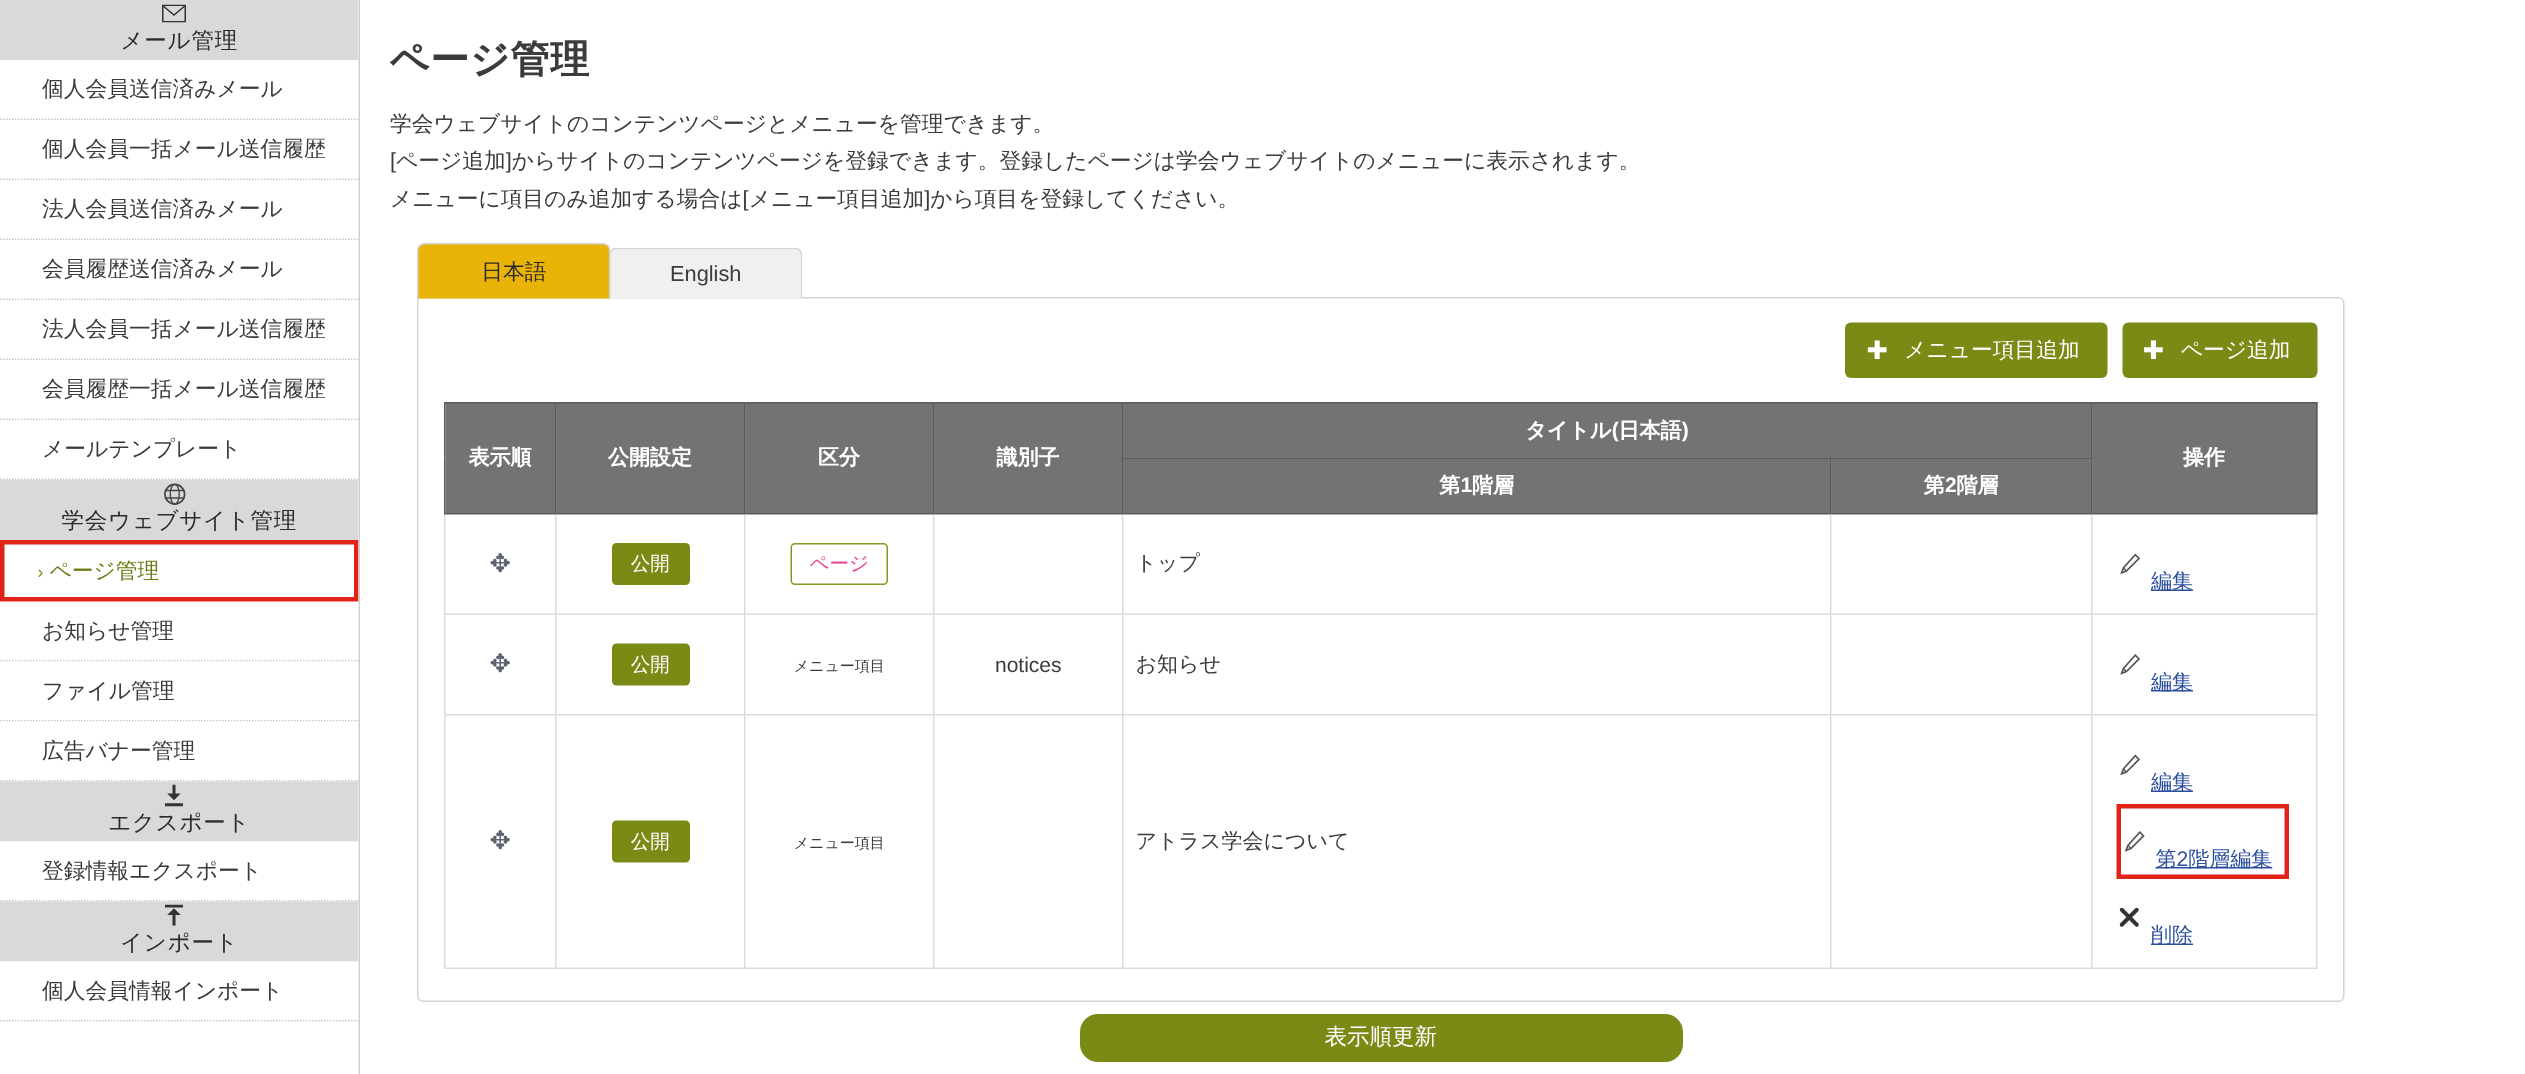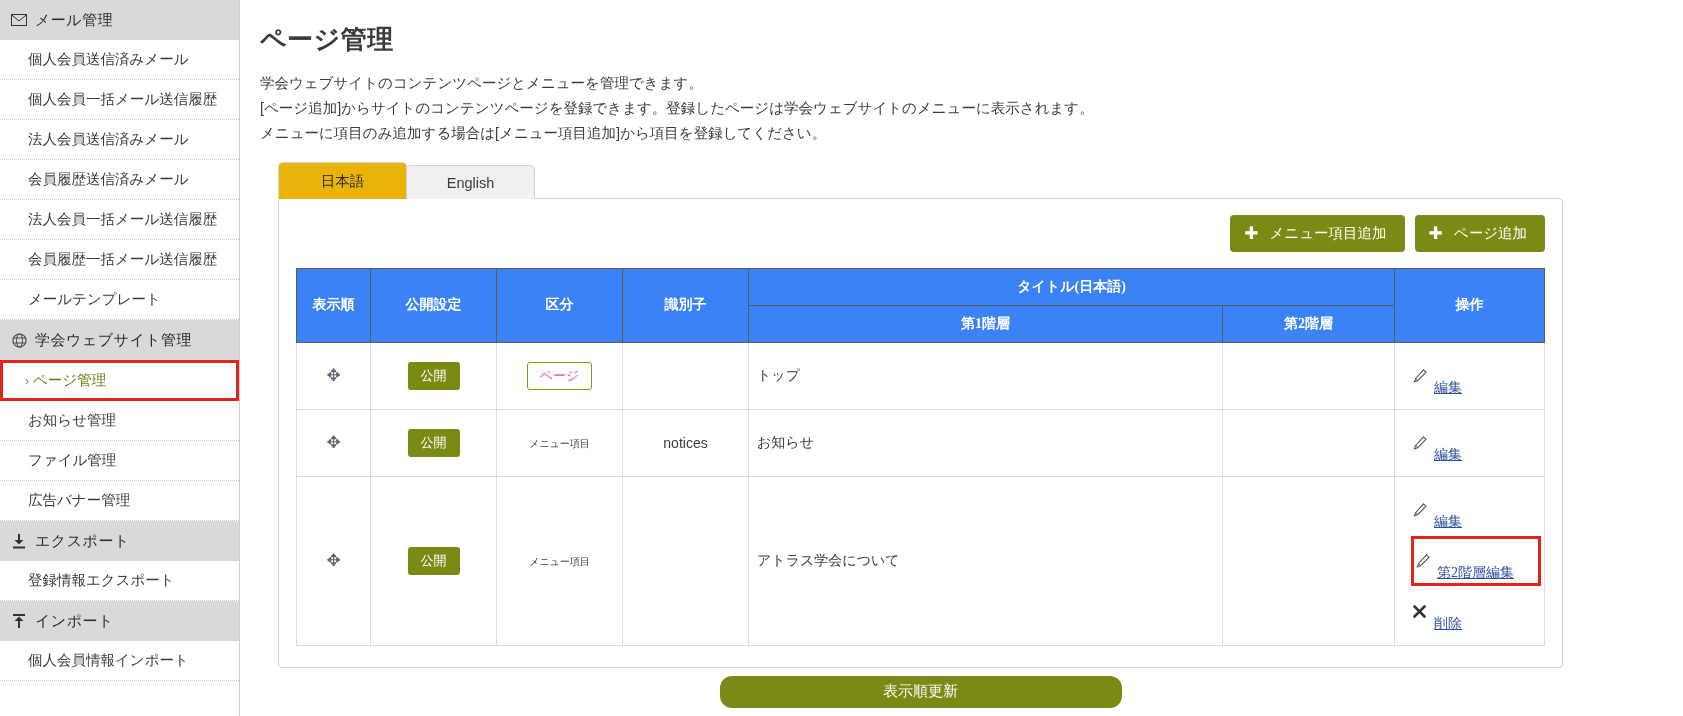--- a/index.html
+++ b/index.html
@@ -25,20 +25,21 @@
   }
   .nav-group-head {
     background: #d9d9d9;
     height: 40px;
     display: flex;
     align-items: center;
     padding: 0 10px;
     font-size: 15px;
     color: #2b2b2b;
     letter-spacing: .5px;
+    flex-direction: column;
   }
   .nav-group-head .gicon {
     width: 18px; height: 18px;
     margin-right: 7px;
     display: inline-flex;
     align-items: center; justify-content: center;
     color: #3a3a3a;
     flex: 0 0 18px;
   }
   .nav-item {
@@ -157,27 +158,26 @@
     line-height: 1;
   }
 
   
   table.grid {
     width: 100%;
     border-collapse: collapse;
     font-size: 14px;
   }
   table.grid th {
-    background: #3b82f6;
+    background: #737373;
     color: #ffffff;
     font-weight: bold;
     border: 1px solid #5d5b58;
     padding: 9px 4px;
     font-size: 14px;
-    font-family: Liberation Serif, serif;
   }
   table.grid td {
     border: 1px solid #dcdcdc;
     padding: 10px 8px;
     color: #3b3b3b;
     background: #fff;
     vertical-align: middle;
   }
   td.c-center { text-align: center; }
   td.c-title { padding-left: 14px; }
@@ -225,26 +225,25 @@
     flex: 0 0 16px;
   }
   .op-link a {
     color: #2b4fa0;
     text-decoration: underline;
     cursor: pointer;
     margin-top: 24px;
   }
   .op-highlight {
     border: 3px solid #e2231a;
-    padding: 1px 24px 1px 2px;
+    padding: 1px 8px 1px 2px;
     margin: 1px 0 1px -2px;
     display: inline-flex;
     align-items: center;
     width: fit-content;
-    font-family: Liberation Serif, serif;
   }
 
   .footer-btn-wrap {
     display: flex;
     justify-content: center;
     margin-top: 30px;
   }
   .btn-update {
     background: #7b8a15;
     color: #fff;

